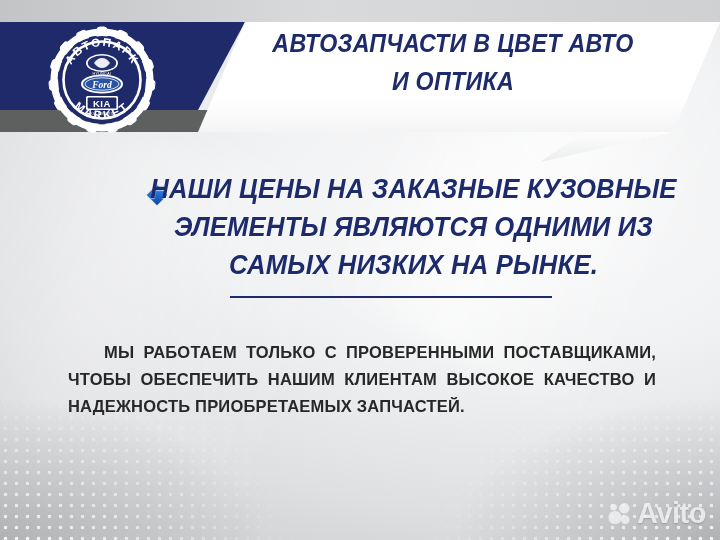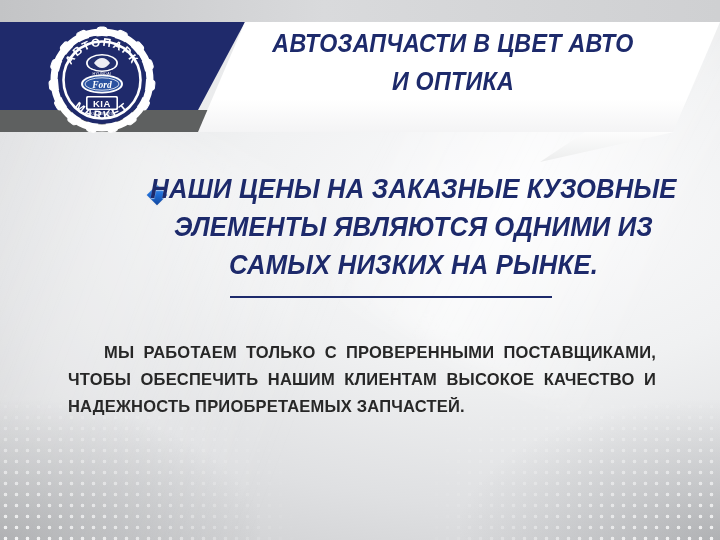--- a/index.html
+++ b/index.html
@@ -361,14 +361,23 @@
     <div class="headline-rule"></div>
   </div>
 
   <p class="body-text"><span class="indent"></span><span>МЫ РАБОТАЕМ ТОЛЬКО С ПРОВЕРЕННЫМИ ПОСТАВЩИКАМИ, ЧТОБЫ ОБЕСПЕЧИТЬ НАШИМ КЛИЕНТАМ ВЫСОКОЕ КАЧЕСТВО И НАДЕЖНОСТЬ ПРИОБРЕТАЕМЫХ ЗАПЧАСТЕЙ.</span></p>
 
   <div class="corner-shade-left"></div>
   <div class="corner-shade-right"></div>
   <div class="dots dots-left"></div>
   <div class="dots dots-right"></div>
 
+  <div class="avito">
+    <svg class="avito-mark" viewBox="0 0 26 26" aria-hidden="true">
+      <circle cx="8" cy="16.5" r="6.6" fill="#f2f2f2"></circle>
+      <circle cx="18.2" cy="18.6" r="4.4" fill="#f2f2f2"></circle>
+      <circle cx="17.3" cy="7.3" r="5.2" fill="#f2f2f2"></circle>
+      <circle cx="6.6" cy="6.2" r="3.3" fill="#f2f2f2"></circle>
+    </svg>
+    <span class="avito-word">Avito</span>
+  </div>
 
 </div>
 
 </body></html>

